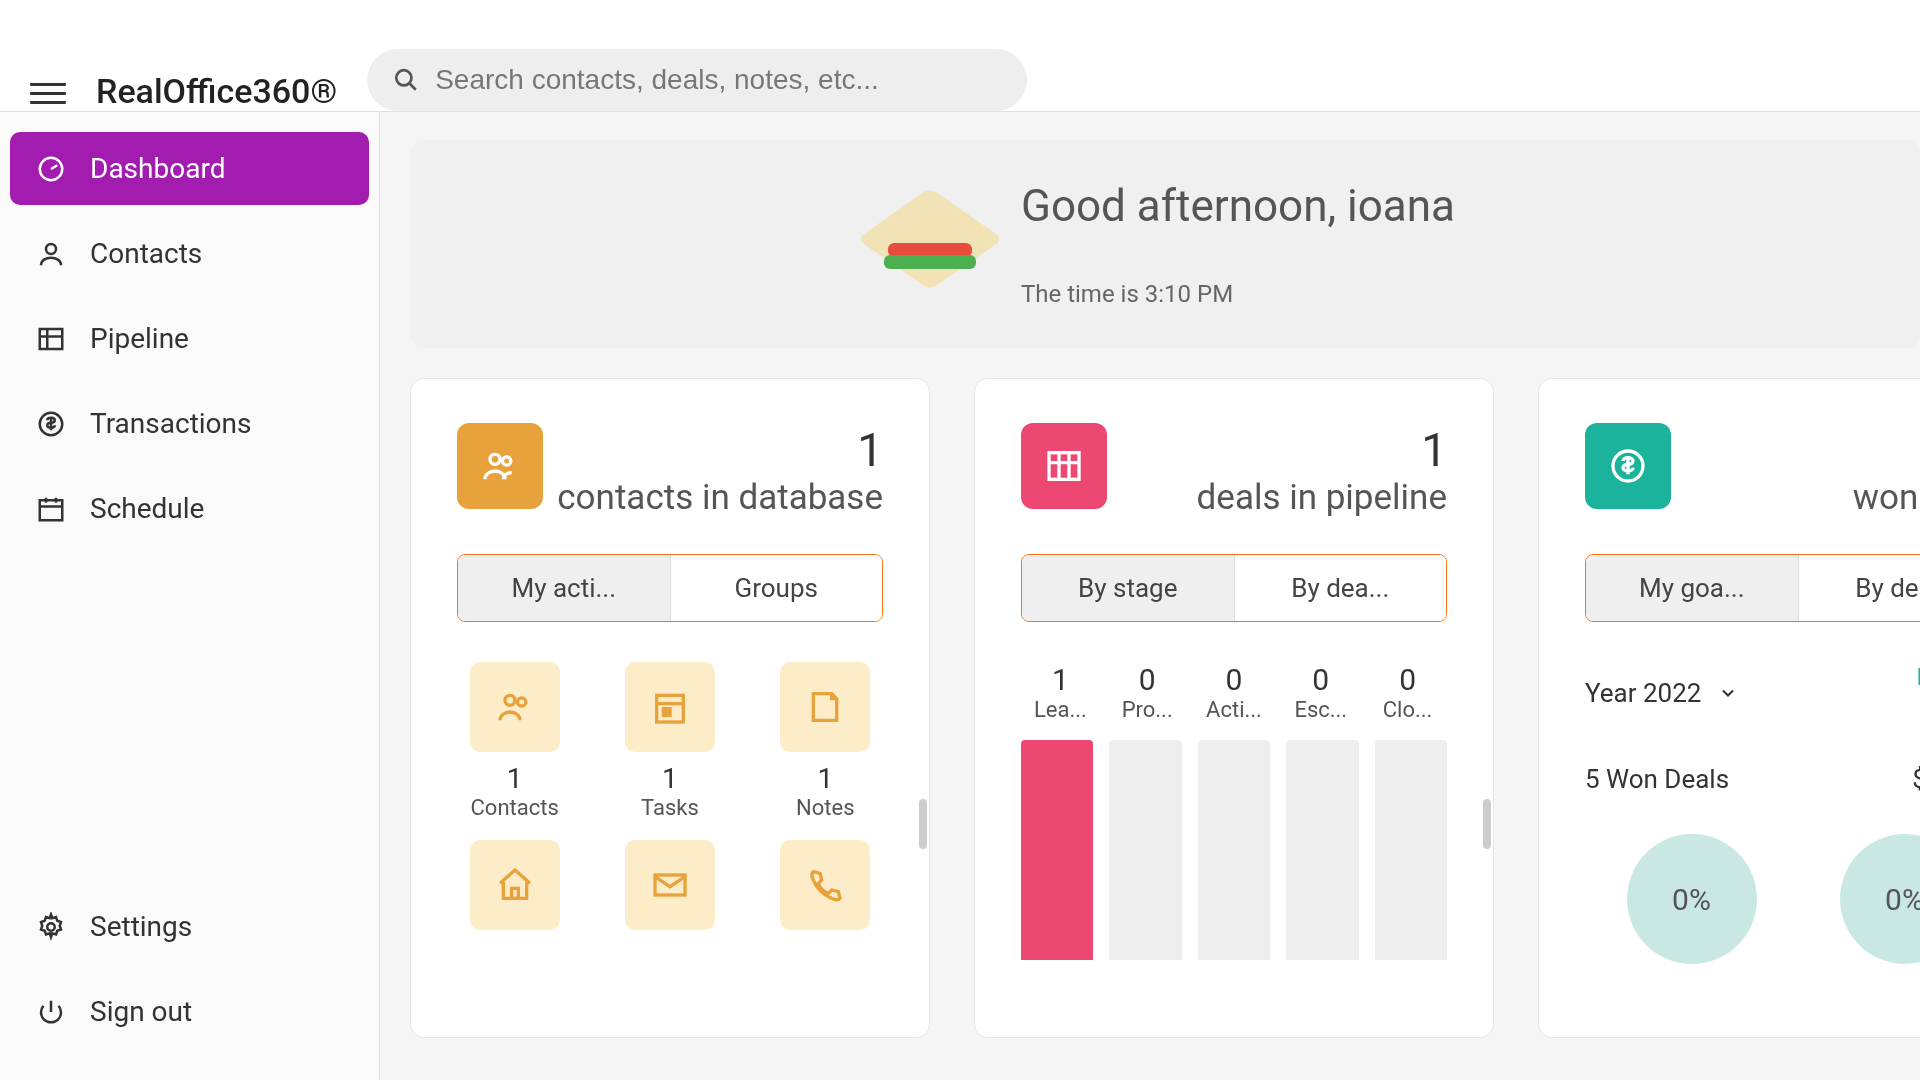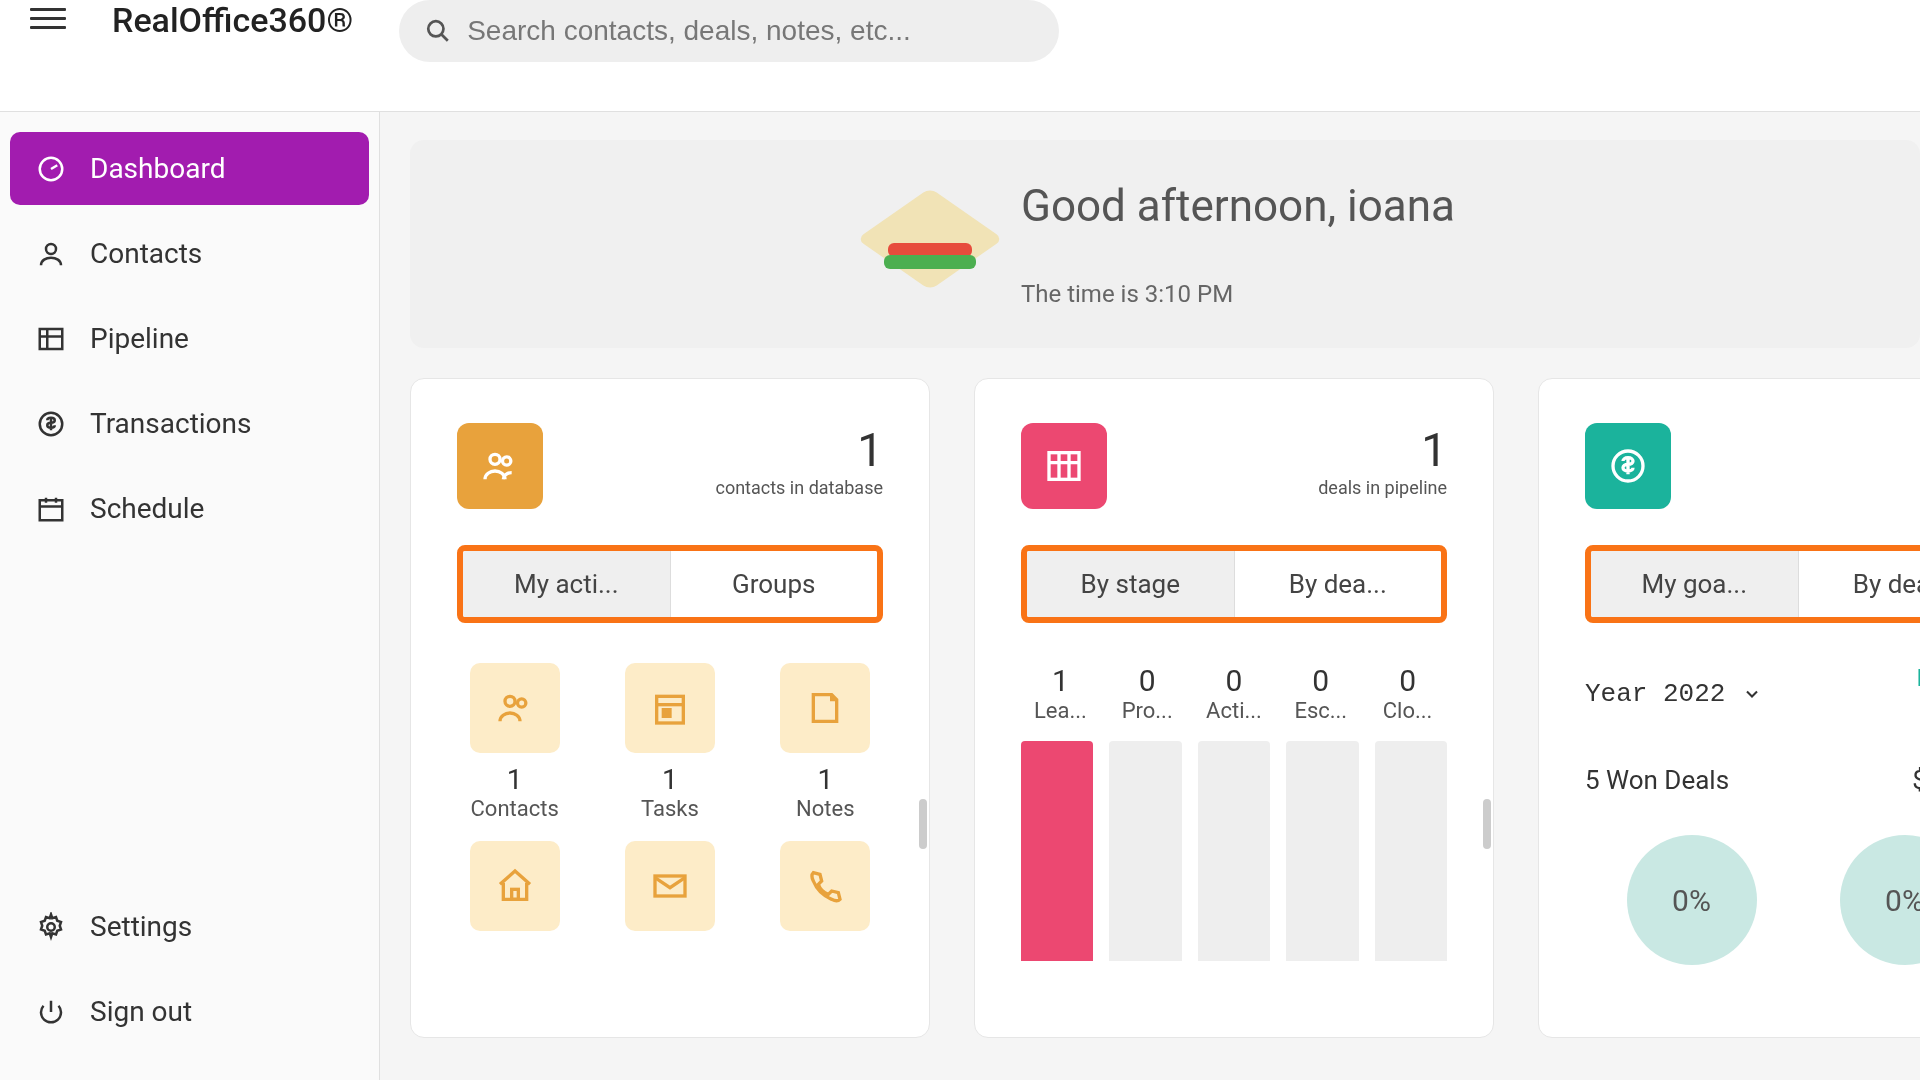--- a/index.html
+++ b/index.html
@@ -1,19 +1,19 @@
 <!DOCTYPE html>
 <html><head>
 <meta charset="utf-8">
 <style>
 * { box-sizing: border-box; margin: 0; padding: 0; }
 body { font-family: -apple-system, BlinkMacSystemFont, 'Segoe UI', Roboto, Arial, sans-serif; background: #f5f5f5; color: #333; overflow: hidden; width: 1920px; height: 1080px; }
 
 
-.header { display: flex; align-items: flex-start; height: 112px; background: #fff; border-bottom: 1px solid #e0e0e0; padding: 0 30px; gap: 46px; }
+.header { display: flex; align-items: flex-end; height: 112px; background: #fff; border-bottom: 1px solid #e0e0e0; padding: 0 30px; gap: 30px; }
 .hamburger { width: 36px; height: 36px; cursor: pointer; display: flex; flex-direction: column; justify-content: center; gap: 6px; }
 .hamburger span { display: block; height: 3px; background: #333; border-radius: 1px; }
 .brand { font-size: 34px; font-weight: 500; color: #222; }
 .search-wrap { flex: none; width: 660px; height: 62px; background: #eeeeee; border-radius: 32px; display: flex; align-items: center; padding: 0 26px; gap: 16px; }
 .search-icon { width: 28px; height: 28px; }
 .search-input { border: none; background: transparent; outline: none; font-size: 28px; color: #666; width: 100%; }
 .search-input::placeholder { color: #777; }
 
 
 .layout { display: flex; height: calc(1080px - 112px); }
@@ -38,23 +38,23 @@
 .cards-row { display: flex; gap: 44px; margin-top: 30px; }
 .card { background: #fff; border: 1px solid #e6e6e6; border-radius: 14px; width: 520px; padding: 44px 46px 0; flex: none; overflow: hidden; height: 660px; position: relative; }
 .card:last-child { width: 520px; }
 .card-head { display: flex; justify-content: space-between; align-items: flex-start; margin-bottom: 36px; }
 .card-icon { width: 86px; height: 86px; border-radius: 12px; display: flex; align-items: center; justify-content: center; }
 .card-icon.orange { background: #e8a23c; }
 .card-icon.pink { background: #ec4871; }
 .card-icon.teal { background: #1bb39c; }
 .card-stat { text-align: right; }
 .card-stat .num { font-size: 46px; color: #333; }
-.card-stat .lbl { font-size: 18px; color: #555; }
-
-.tabs { display: flex; border: 6px solid #f97316; border-radius: 8px; overflow: hidden; margin-bottom: 40px; }
+.card-stat .lbl { font-size: 35px; color: #555; }
+
+.tabs { display: flex; border: 1px solid #f97316; border-radius: 8px; overflow: hidden; margin-bottom: 40px; }
 .tab { flex: 1; padding: 18px 8px; text-align: center; font-size: 26px; color: #444; cursor: pointer; white-space: nowrap; overflow: hidden; text-overflow: ellipsis; background: #fff; }
 .tab.active { background: #efefef; }
 .tab + .tab { border-left: 1px solid #ddd; }
 
 
 .scroll-thumb { position: absolute; right: 2px; width: 8px; height: 50px; background: #ccc; border-radius: 4px; }
 .icon-grid { display: grid; grid-template-columns: repeat(3, 1fr); gap: 20px 40px; }
 .icon-cell { text-align: center; }
 .icon-box { width: 90px; height: 90px; margin: 0 auto 10px; background: #fdecc8; border-radius: 10px; display: flex; align-items: center; justify-content: center; }
 .icon-cell .cnt { font-size: 28px; color: #333; }
@@ -64,21 +64,21 @@
 .stage-cols { display: flex; justify-content: space-between; gap: 8px; }
 .stage-col { flex: 1; text-align: center; }
 .stage-col .sn { font-size: 30px; color: #333; }
 .stage-col .sl { font-size: 22px; color: #555; white-space: nowrap; overflow: hidden; text-overflow: ellipsis; }
 .stage-bars { display: flex; gap: 16px; margin-top: 18px; height: 220px; align-items: flex-end; }
 .bar { flex: 1; background: #eee; height: 100%; border-radius: 4px 4px 0 0; }
 .bar.fill { background: #ec4871; }
 
 
 .goal-row { display: flex; justify-content: space-between; align-items: center; margin-bottom: 40px; }
-.year-sel { display: flex; align-items: center; gap: 17px; font-size: 26px; color: #333; cursor: pointer; font-family: Liberation Mono, monospace; }
+.year-sel { display: flex; align-items: center; gap: 17px; font-size: 26px; color: #333; cursor: pointer; }
 .edit-link { color: #1bb39c; font-size: 24px; text-align: center; line-height: 1.3; cursor: pointer; }
 .goal-stats { display: flex; justify-content: space-between; font-size: 26px; color: #333; margin-bottom: 40px; }
 .gauges { display: flex; justify-content: space-around; }
 .gauge { width: 130px; height: 130px; border-radius: 50%; background: #c9e8e3; display: flex; align-items: center; justify-content: center; font-size: 30px; color: #555; }
 
 svg { display: block; }
 </style>
 </head>
 <body>
 

